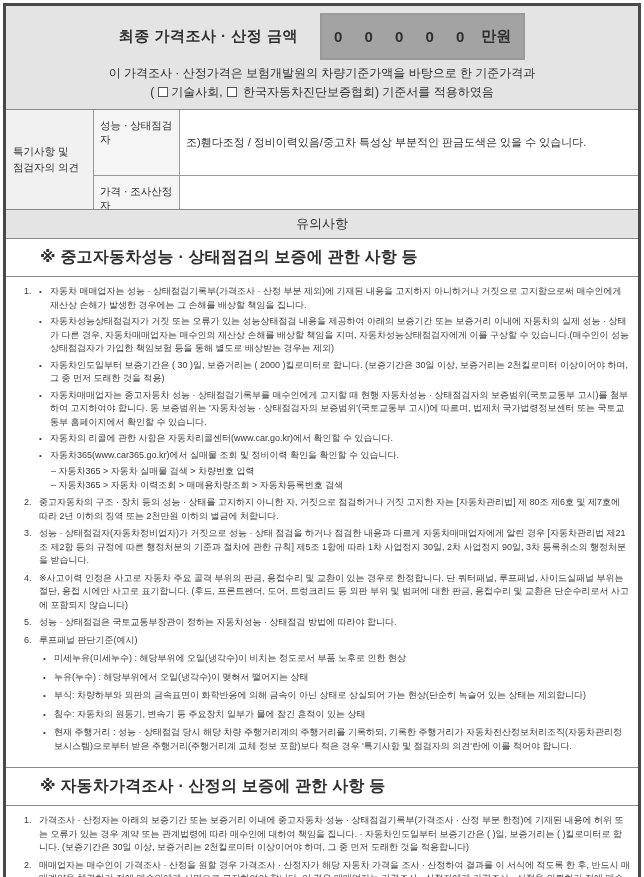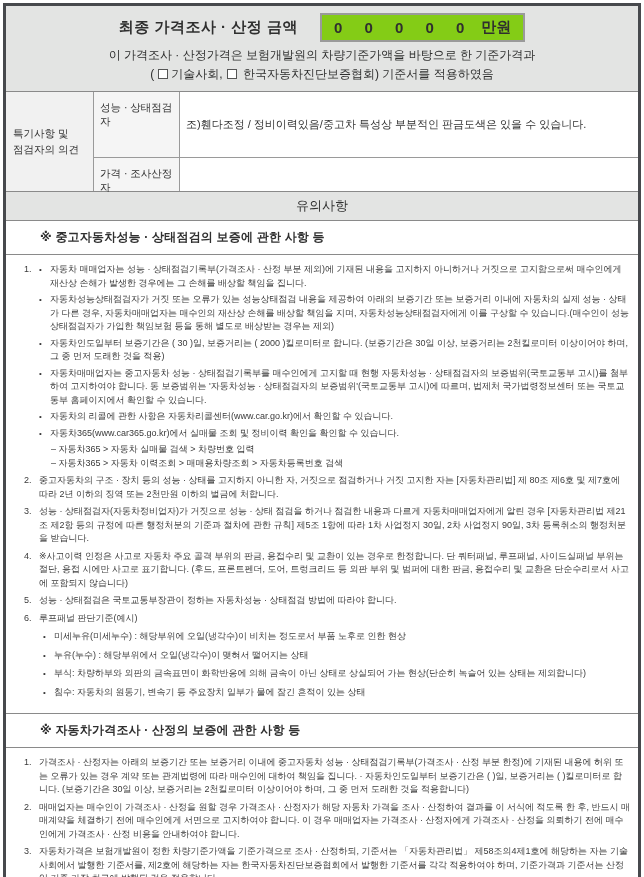--- a/index.html
+++ b/index.html
@@ -19,22 +19,22 @@
   
   .top-header {
     background: #e3e4e3;
     border-bottom: 1px solid #8a8a8a;
     text-align: center;
     padding: 7px 0 8px 0;
   }
   .title-row { display: flex; justify-content: center; align-items: center; gap: 22px; margin-bottom: 4px; }
   .main-title { font-size: 15px; font-weight: bold; color: #2f2f2f; letter-spacing: 0.5px; }
   .amount-box {
-    background: #84cc16; border: 2px solid #9a9a9a;
-    padding: 3px 12px; font-size: 15px; font-weight: bold; color: #2f2f2f;
+    background: #a3a3a3; border: 2px solid #9a9a9a;
+    padding: 12px 12px; font-size: 15px; font-weight: bold; color: #2f2f2f;
     display: inline-flex; align-items: center; gap: 8px;
   }
   .amount-digits { letter-spacing: 9px; }
   .desc-line { font-size: 12px; color: #2f2f2f; line-height: 1.55; }
   .checkbox {
     display: inline-block; width: 10px; height: 10px;
     border: 1.5px solid #555; background: #fff;
     vertical-align: -1px; margin: 0 3px 0 4px;
   }
   
@@ -60,21 +60,21 @@
   .cell.content { border-right: none; display: flex; align-items: center; font-size: 11px; }
   .cell.content.r1 { border-bottom: 1px solid #9a9a9a; }
   
   .notice-bar {
     background: #e3e4e3;
     border-bottom: 1px solid #8a8a8a;
     text-align: center; font-size: 13px; color: #2f2f2f;
     padding: 5px 0;
   }
   .sec-title {
-    font-size: 12px; font-weight: bold; color: #2f2f2f;
+    font-size: 16px; font-weight: bold; color: #2f2f2f;
     padding: 8px 10px 8px 34px;
     border-bottom: 1px solid #8a8a8a;
     letter-spacing: 0.2px;
   }
   
   .list {
     padding: 8px 8px 9px 18px;
     font-size: 9px; line-height: 1.5; color: #3a3a3a;
     border-bottom: 1px solid #8a8a8a;
   }
@@ -173,20 +173,23 @@
           </div>
         <div class="bullet b-indent">
             <span class="bullet-text">누유(누수) : 해당부위에서 오일(냉각수)이 맺혀서 떨어지는 상태</span>
           </div>
         <div class="bullet b-indent">
             <span class="bullet-text">부식: 차량하부와 외판의 금속표면이 화학반응에 의해 금속이 아닌 상태로 상실되어 가는 현상(단순히 녹슬어 있는 상태는 제외합니다)</span>
           </div>
         <div class="bullet b-indent">
             <span class="bullet-text">침수: 자동차의 원동기, 변속기 등 주요장치 일부가 물에 잠긴 흔적이 있는 상태</span>
           </div>
+        <div class="bullet b-indent">
+            <span class="bullet-text">현재 주행거리 : 성능 · 상태점검 당시 해당 차량 주행거리계의 주행거리를 기록하되, 기록한 주행거리가 자동차전산정보처리조직(자동차관리정보시스템)으로부터 받은 주행거리(주행거리계 교체 정보 포함)보다 적은 경우 '특기사항 및 점검자의 의견'란에 이를 적어야 합니다.</span>
+          </div>
       </div>
     </div>
   </div>
 
   <div class="sec-title">※ 자동차가격조사 · 산정의 보증에 관한 사항 등</div>
 
   <div class="list">
     <div class="num-item">
       <span class="num">1.</span>
       <div class="num-body">가격조사 · 산정자는 아래의 보증기간 또는 보증거리 이내에 중고자동차 성능 · 상태점검기록부(가격조사 · 산정 부분 한정)에 기재된 내용에 허위 또는 오류가 있는 경우 계약 또는 관계법령에 따라 매수인에 대하여 책임을 집니다.  · 자동차인도일부터 보증기간은 (        )일, 보증거리는 (        )킬로미터로 합니다. (보증기간은 30일 이상, 보증거리는 2천킬로미터 이상이어야 하며, 그 중 먼저 도래한 것을 적용합니다)</div>

